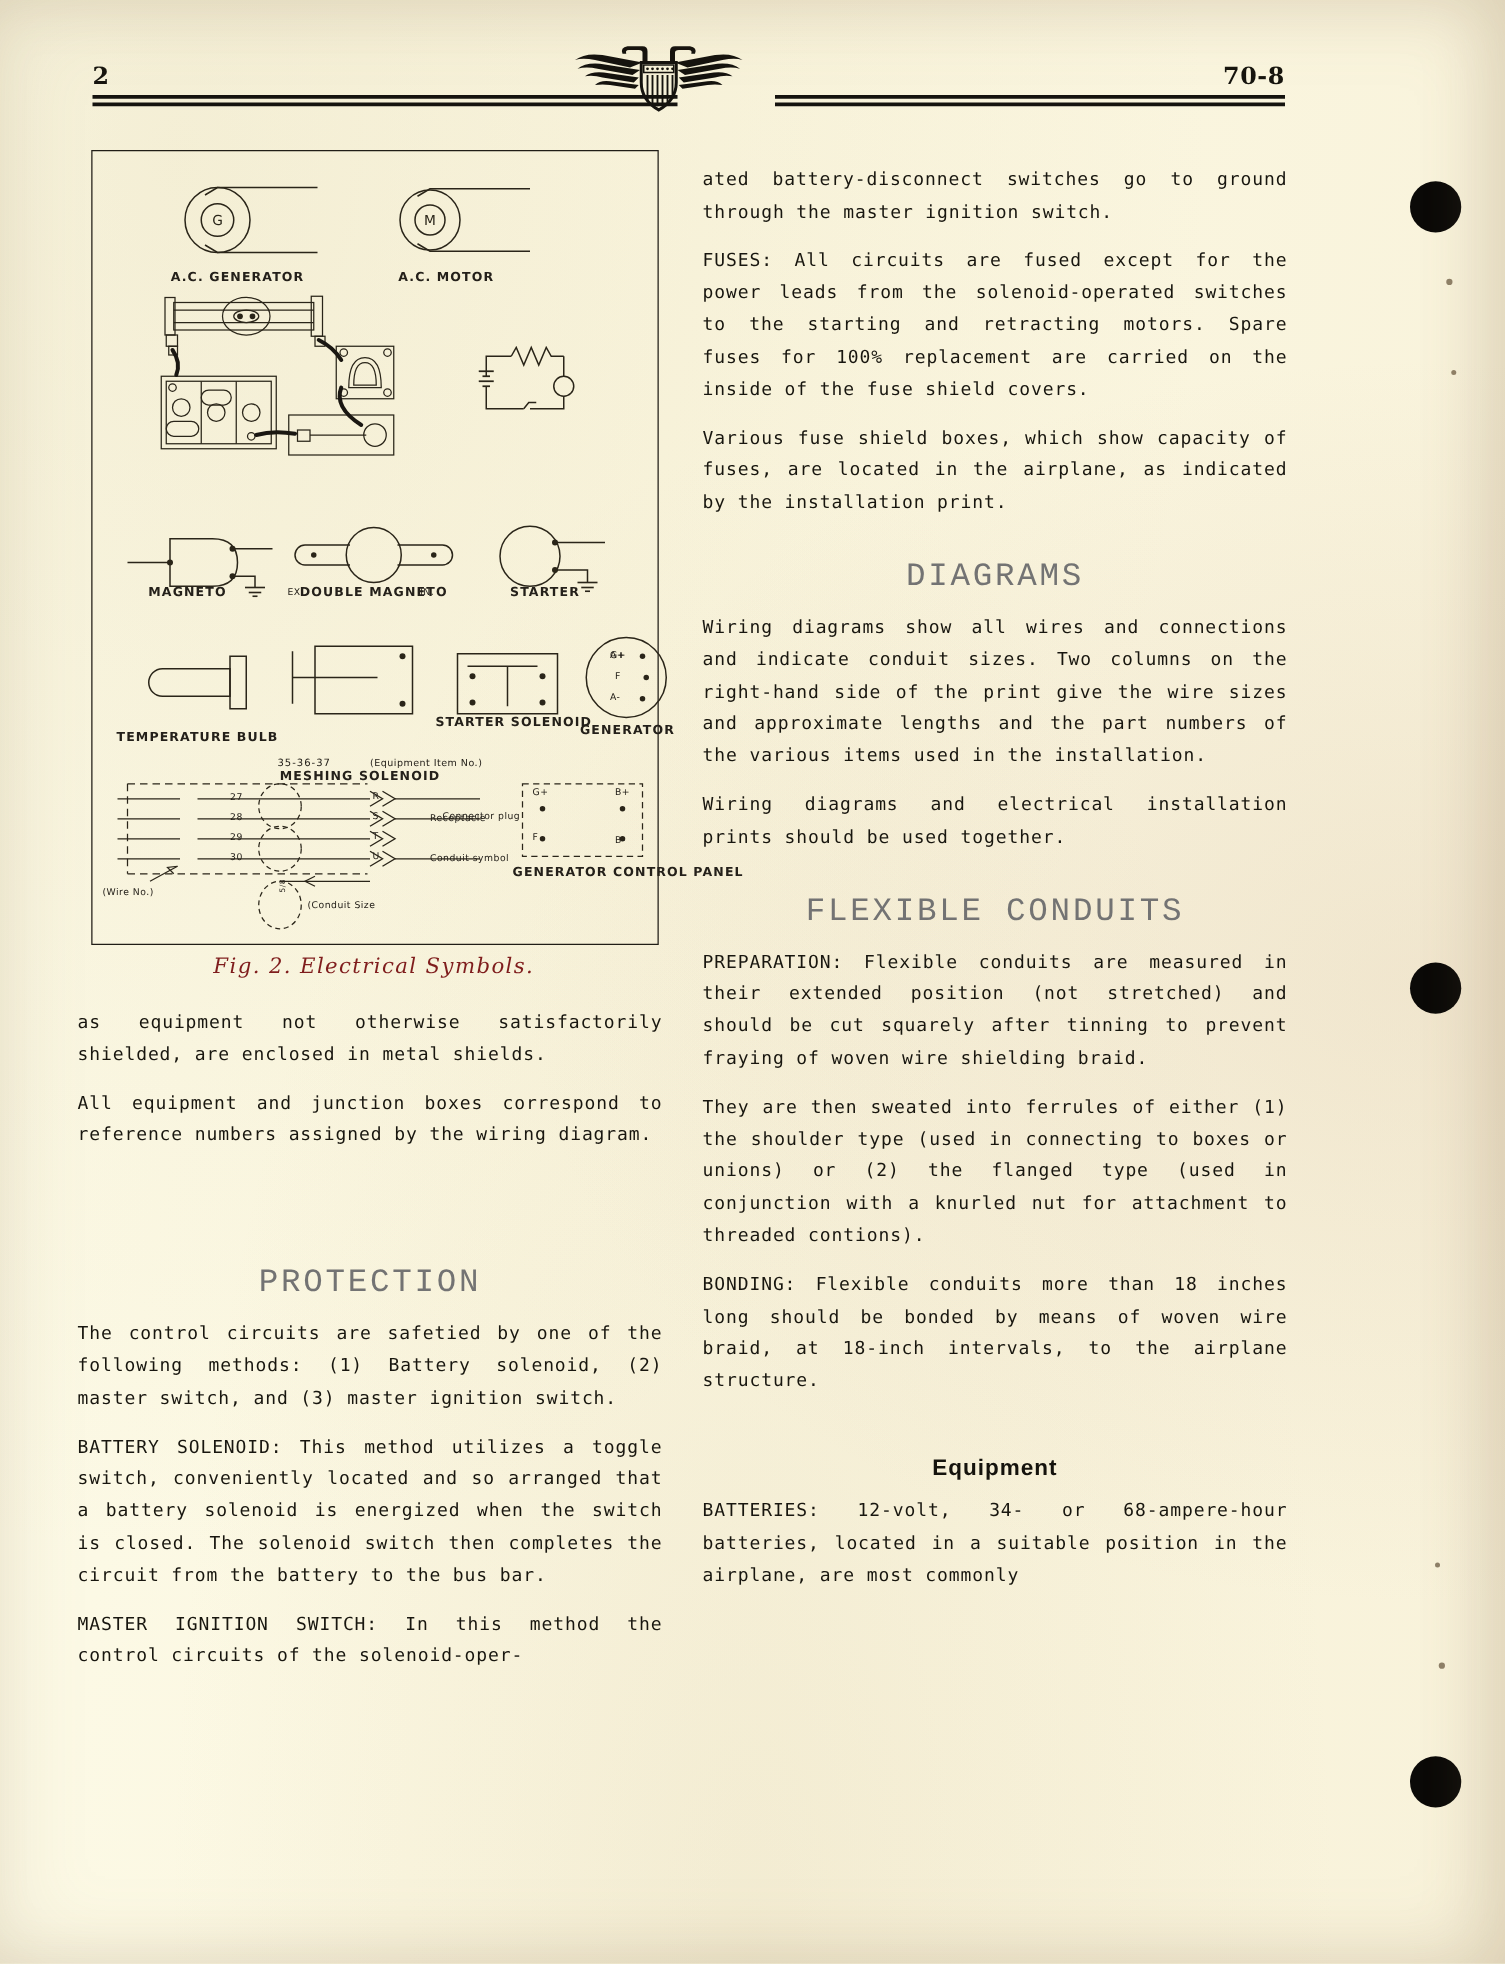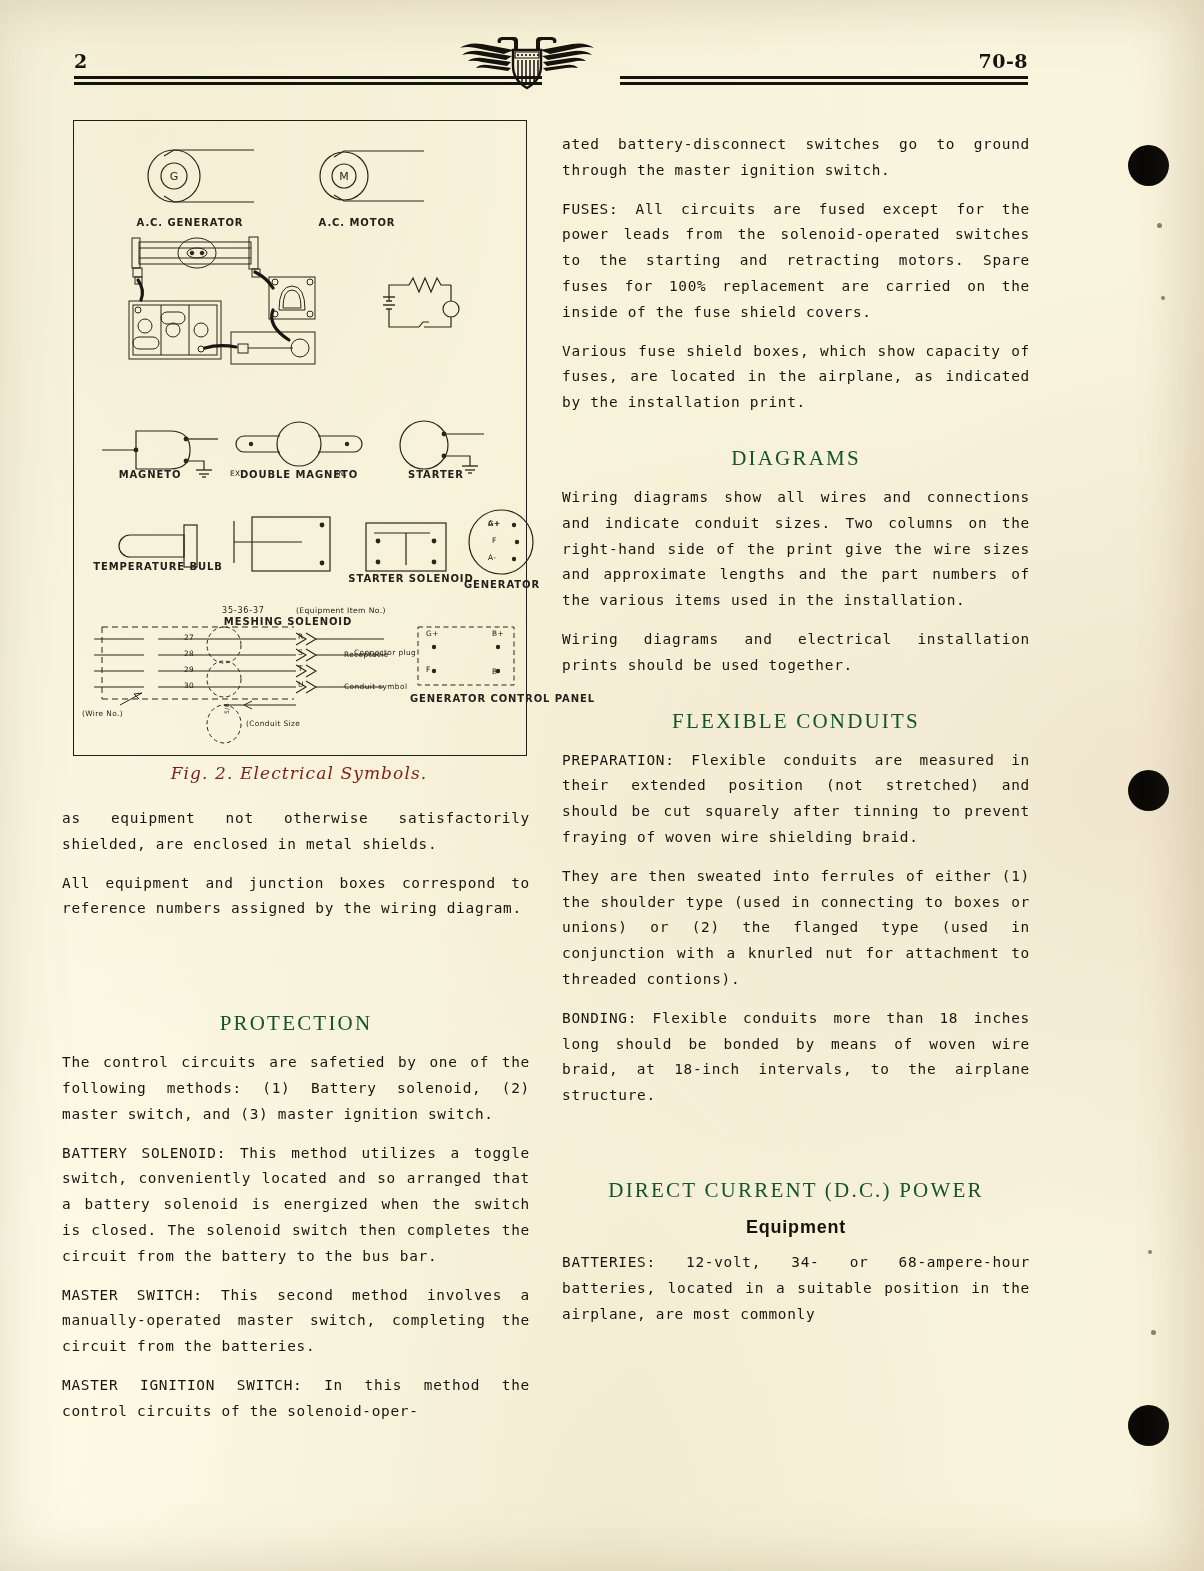--- a/index.html
+++ b/index.html
@@ -76,26 +76,26 @@
     font-size:14.4px;
     line-height:25.8px;
     letter-spacing:.72px;
     color:#18160f;
     margin:0 0 13px 0;
     text-align:justify;
     text-justify:inter-word;
   }
   .para:last-child{margin-bottom:0;}
   .section-head{
-    font-family:Liberation Serif, serif;
-    font-size:21px;
+    font-family:Liberation Mono, monospace;
+    font-size:26px;
     font-weight:normal;
     letter-spacing:2.2px;
     text-align:center;
-    color:#14532d;
+    color:#737373;
     margin:30px 0 14px 0;
   }
   .sub-head{
     font-family:Liberation Sans, sans-serif;
     font-size:18px;letter-spacing:.8px;text-align:center;
     color:#15130d;margin:6px 0 12px 0;
   }
   .spacer-lg{height:46px;}
   .spacer-md{height:26px;}
 
@@ -300,21 +300,21 @@
     <circle cx="52" cy="39" r="2.4" fill="#2a2519"></circle>
   </svg>
   <div class="sym-label" style="left:312px;top:348px;width:100px;">STARTER</div>
 
   <svg style="position:absolute;left:28px;top:398px;" width="110" height="54">
     <g fill="none" stroke="#2a2519" stroke-width="1.2">
       <path d="M28 16 L82 16 L82 38 L28 38 a11 11 0 0 1 0 -22 Z"></path>
       <rect x="82" y="6" width="13" height="42"></rect>
     </g>
   </svg>
-  <div class="sym-label" style="left:14px;top:440px;width:140px;">TEMPERATURE BULB</div>
+  <div class="sym-label" style="left:14px;top:464px;width:140px;">TEMPERATURE BULB</div>
 
   <svg style="position:absolute;left:150px;top:390px;" width="120" height="62">
     <g fill="none" stroke="#2a2519" stroke-width="1.2">
       <rect x="28" y="6" width="78" height="54"></rect>
       <line x1="10" y1="10" x2="10" y2="52"></line>
       <line x1="10" y1="31" x2="78" y2="31"></line>
     </g>
     <circle cx="98" cy="14" r="2.4" fill="#2a2519"></circle>
     <circle cx="98" cy="52" r="2.4" fill="#2a2519"></circle>
   </svg>
@@ -421,40 +421,38 @@
 
 <div id="figure-caption">Fig. 2.  Electrical Symbols.</div>
 
 <div class="col" id="col-left">
   <p class="para">as equipment not otherwise satisfactorily shielded, are enclosed in metal shields.</p>
   <p class="para">All equipment and junction boxes correspond to reference numbers assigned by the wiring diagram.</p>
   <div class="spacer-lg"></div>
   <h2 class="section-head">PROTECTION</h2>
   <p class="para">The control circuits are safetied by one of the following methods:  (1) Battery solenoid, (2) master switch, and (3) master ignition switch.</p>
   <p class="para">BATTERY SOLENOID:  This method utilizes a toggle switch, conveniently located and so arranged that a battery solenoid is energized when the switch is closed.  The solenoid switch then completes the circuit from the battery to the bus bar.</p>
-  <p class="para">MASTER SWITCH:  This second method involves a manually-operated master switch, completing the circuit from the batteries.</p>
   <p class="para">MASTER IGNITION SWITCH:  In this method the control circuits of the solenoid-oper-</p>
 </div>
 
 <div class="col" id="col-right">
   <p class="para">ated battery-disconnect switches go to ground through the master ignition switch.</p>
   <p class="para">FUSES:  All circuits are fused except for the power leads from the solenoid-operated switches to the starting and retracting motors.  Spare fuses for 100% replacement are carried on the inside of the fuse shield covers.</p>
   <p class="para">Various fuse shield boxes, which show capacity of fuses, are located in the airplane, as indicated by the installation print.</p>
 
   <h2 class="section-head">DIAGRAMS</h2>
   <p class="para">Wiring diagrams show all wires and connections and indicate conduit sizes.  Two columns on the right-hand side of the print give the wire sizes and approximate lengths and the part numbers of the various items used in the installation.</p>
   <p class="para">Wiring diagrams and electrical installation prints should be used together.</p>
 
   <h2 class="section-head">FLEXIBLE CONDUITS</h2>
   <p class="para">PREPARATION:  Flexible conduits are measured in their extended position (not stretched) and should be cut squarely after tinning to prevent fraying of woven wire shielding braid.</p>
   <p class="para">They are then sweated into ferrules of either (1) the shoulder type (used in connecting to boxes or unions) or (2) the flanged type (used in conjunction with a knurled nut for attachment to threaded contions).</p>
   <p class="para">BONDING:  Flexible conduits more than 18 inches long should be bonded by means of woven wire braid, at 18-inch intervals, to the airplane structure.</p>
 
   <div class="spacer-md"></div>
-  <h2 class="section-head">DIRECT CURRENT (D.C.) POWER</h2>
   <h3 class="sub-head">Equipment</h3>
   <p class="para">BATTERIES:  12-volt, 34- or 68-ampere-hour batteries, located in a suitable position in the airplane, are most commonly</p>
 </div>
 
 <div class="punch" style="left:1128px;top:145px;width:41px;height:41px;"></div>
 <div class="punch" style="left:1128px;top:770px;width:41px;height:41px;"></div>
 <div class="punch" style="left:1128px;top:1405px;width:41px;height:41px;"></div>
 <div class="speck" style="left:1157px;top:223px;width:5px;height:5px;"></div>
 <div class="speck" style="left:1161px;top:296px;width:4px;height:4px;"></div>
 <div class="speck" style="left:1148px;top:1250px;width:4px;height:4px;"></div>

